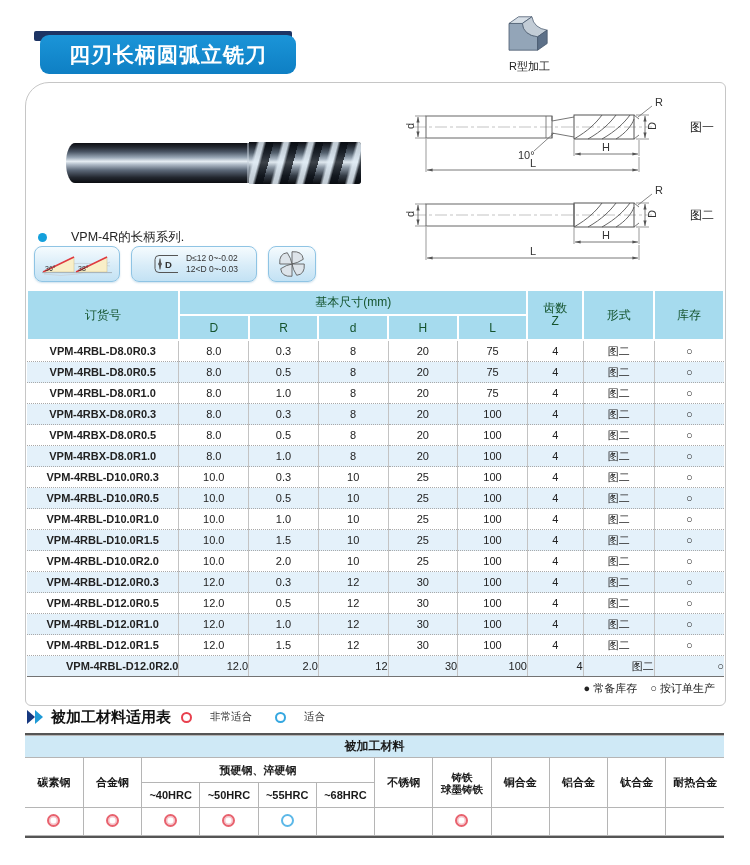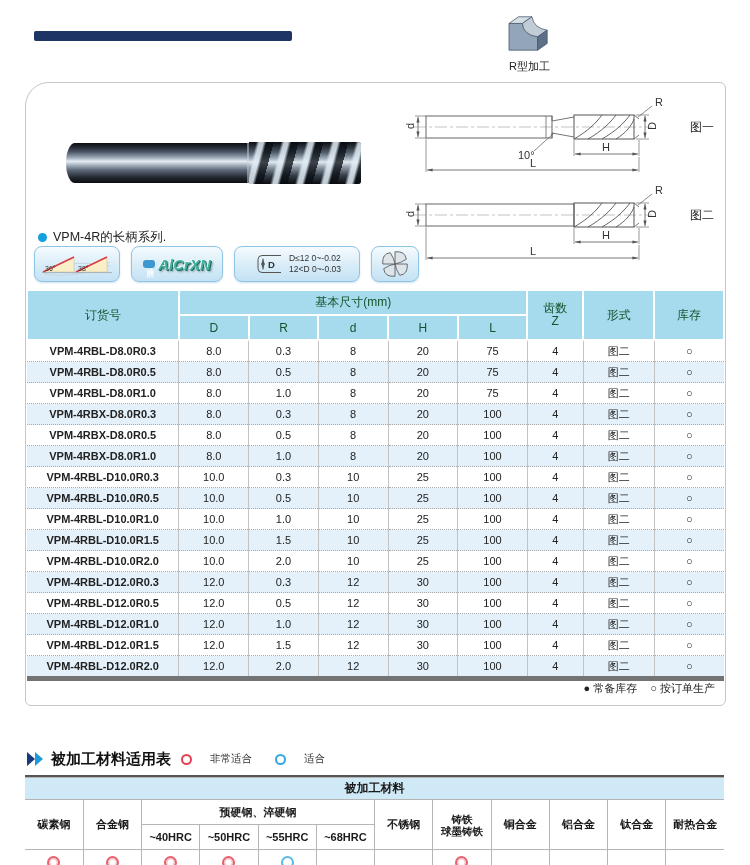--- a/index.html
+++ b/index.html
@@ -30,21 +30,21 @@
   .flutes::after{content:"";position:absolute;inset:0;
     background:repeating-linear-gradient(105deg,rgba(255,255,255,0) 0 7px,rgba(225,236,245,.85) 10px 14px,rgba(8,12,18,.75) 17px 24px);}
   .neckline{position:absolute;left:207px;top:26px;width:2px;height:40px;background:rgba(200,210,220,.5);}
 
   
   .drawings{position:absolute;left:376px;top:12px;}
   .drawings text{font-size:11px;fill:#333;font-family:"Liberation Sans",sans-serif;}
   .drawings text.fig{font-size:12px;fill:#222;}
 
   
-  .series-note{position:absolute;left:12px;top:146px;font-size:12.5px;color:#222;display:flex;align-items:center;gap:6px;}
+  .series-note{position:absolute;left:12px;top:146px;font-size:12.5px;color:#222;display:flex;align-items:center;gap:24px;}
   .blue-dot{display:inline-block;width:9px;height:9px;border-radius:50%;background:#14a0dc;}
 
   
   .badges{position:absolute;left:8px;top:163px;display:flex;gap:11px;align-items:stretch;}
   .badge{height:36px;border:1px solid #8fc4e4;border-radius:8px;background:linear-gradient(180deg,#f5fbfe,#d8ecf8 55%,#c3e2f4);box-shadow:0 1px 2px rgba(110,165,200,.35);display:flex;align-items:center;justify-content:center;box-sizing:border-box;}
   .badge.helix{width:86px;}
   .badge.coating{width:92px;gap:3px;padding:0 3px;}
   .coat-tab{writing-mode:vertical-rl;font-size:8px;color:#fff;background:#3e97cf;border-radius:3px;padding:2px 1px;letter-spacing:2px;line-height:10px;}
   .coat-text{font-size:15px;font-weight:800;font-style:italic;color:#45b0a0;letter-spacing:0;
     text-shadow:-1px -1px 0 #eafaf6,1px 1px 0 #1f6b5e,2px 2px 2px rgba(40,70,65,.45);}
@@ -53,31 +53,31 @@
   .badge.cross{width:48px;}
 
   
   .spec-wrap{position:absolute;left:0;top:206px;width:100%;}
   table.spec{width:100%;border-collapse:collapse;table-layout:fixed;}
   table.spec thead th{background:#a6dbee;border:2px solid #fff;font-weight:normal;color:#14532d;font-size:12px;height:23px;padding:0;}
   table.spec tbody td{border-right:1px solid #c3c3c3;border-top:1px dotted #a9a9a9;height:20px;padding:0;text-align:center;font-size:11px;color:#222;}
   table.spec tbody tr:first-child td{border-top:1px solid #fff;margin-left:27px;}
   table.spec tbody td:last-child{border-right:none;}
   table.spec tbody tr:nth-child(even){background:#e4f1fa;}
-  table.spec tbody tr:last-child td{border-bottom:5px solid #737373;}
+  table.spec tbody tr:last-child td{border-bottom:1px solid #737373;text-align:right;}
   td.code{font-weight:bold;}
   td.form{font-size:10.5px;}
   td.stock{color:#8f8f8f;font-size:12px;}
   .teeth-h div{line-height:13px;}
   .footnote{position:absolute;right:10px;top:598px;font-size:11px;color:#222;}
   .footnote span{margin-left:10px;}
 
   
   .materials{position:absolute;left:25px;top:706px;width:699px;}
-  .mat-header{display:flex;align-items:center;gap:6px;height:22px;margin-top:42px;}
+  .mat-header{display:flex;align-items:center;gap:6px;height:22px;}
   .mat-title{font-size:15px;font-weight:bold;color:#111;}
   .mat-legend{font-size:10.5px;color:#333;display:flex;align-items:center;gap:18px;margin-left:4px;}
   .lgd{display:inline-block;width:7px;height:7px;border-radius:50%;border:2px solid;}
   .lgd.very{border-color:#e8404e;}
   .lgd.fit{border-color:#35a7e0;}
   .mat-tablewrap{margin-top:5px;border-top:2px solid #555;border-bottom:2px solid #555;}
   table.mat{width:100%;border-collapse:collapse;table-layout:fixed;font-size:11px;color:#1a1a1a;text-align:center;}
   table.mat th,table.mat td{border:1px solid #b5b5b5;font-weight:bold;padding:0;}
   table.mat tr>:first-child{border-left:none;}
   table.mat tr>:last-child{border-right:none;}
@@ -88,20 +88,21 @@
   .mark{display:inline-block;width:9px;height:9px;border-radius:50%;}
   .mark.very{border:2px solid #e8626e;box-shadow:inset 0 0 0 1.5px #f6c6cc;}
   .mark.fit{border:2px solid #5cb8e8;}
 </style>
 </head>
 <body>
 
 <div class="page">
 
   <div class="title-accent"></div>
+  <div class="title-box"><span>四刃长柄圆弧立铣刀</span></div>
 
   <div class="machining">
     <div class="m-item">
       <svg width="64" height="42" viewBox="0 0 64 44">
         <path d="M10,40 L10,12 L24,12 Q25,24 40,26 L40,40 Z" fill="#93a5b8" stroke="#44556b" stroke-width="0.8"></path>
         <path d="M10,12 L24,12 L34,5 L20,5 Z" fill="#d6dee6" stroke="#44556b" stroke-width="0.8"></path>
         <path d="M24,12 Q25,24 40,26 L50,19 Q36,17 34,5 Z" fill="#c2ccd6" stroke="#44556b" stroke-width="0.8"></path>
         <path d="M40,26 L50,19 L50,33 L40,40 Z" fill="#5d7088" stroke="#44556b" stroke-width="0.8"></path>
       </svg>
       <div class="m-label">R型加工</div>
@@ -188,24 +189,20 @@
           <path d="M6,24 Q26,8 72,16" fill="none" stroke="#c9d6df" stroke-width="1"></path>
           <path d="M6,24 Q40,30 72,12" fill="none" stroke="#c9d6df" stroke-width="1"></path>
           <polygon points="5,22 36,22 36,7" fill="#f9efc8" stroke="#c9b98a" stroke-width="0.5"></polygon>
           <path d="M5,22 L36,7" stroke="#e0393f" stroke-width="1.4" fill="none"></path>
           <polygon points="38,22 69,22 69,7" fill="#f9efc8" stroke="#c9b98a" stroke-width="0.5"></polygon>
           <path d="M38,22 L69,7" stroke="#e0393f" stroke-width="1.4" fill="none"></path>
           <path d="M4,22.6 H74" stroke="#9aa6ae" stroke-width="0.8"></path>
           <text x="7" y="20.5" font-size="7" fill="#333">36°</text>
           <text x="40" y="20.5" font-size="7" fill="#333">38°</text>
         </svg>
-      </div>
-      <div class="badge coating">
-        <span class="coat-tab">涂层</span>
-        <span class="coat-text">AlCrXN</span>
       </div>
       <div class="badge tol">
         <svg width="32" height="24" viewBox="0 0 32 24">
           <path d="M28,3.5 H9 Q5,3.5 5,7.5 V16.5 Q5,20.5 9,20.5 H28" fill="none" stroke="#555" stroke-width="1"></path>
           <path d="M10,6.5 V17.5" stroke="#555" stroke-width="0.9" marker-start="url(#arrS)" marker-end="url(#arrE)"></path>
           <text x="15" y="16" font-size="9.5" font-weight="bold" fill="#333">D</text>
         </svg>
         <div class="tol-lines">
           <div>D≤12 0~-0.02</div>
           <div>12&lt;D 0~-0.03</div>

